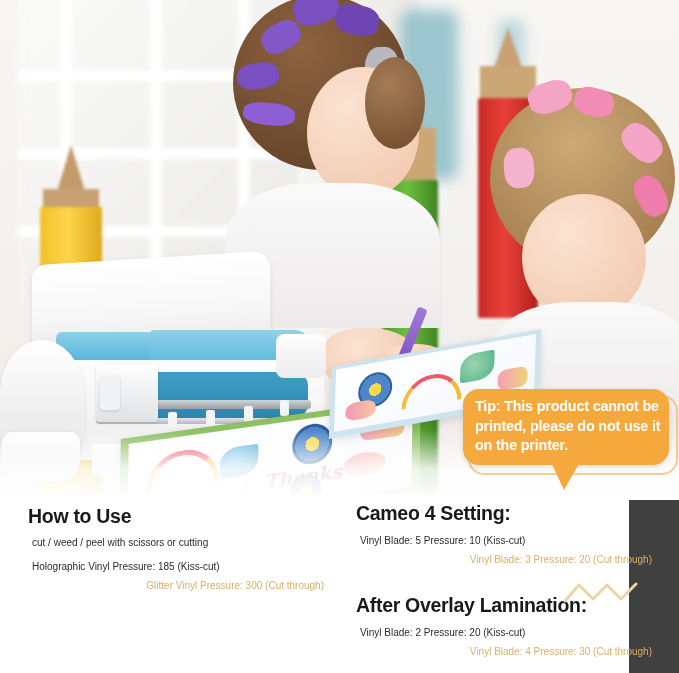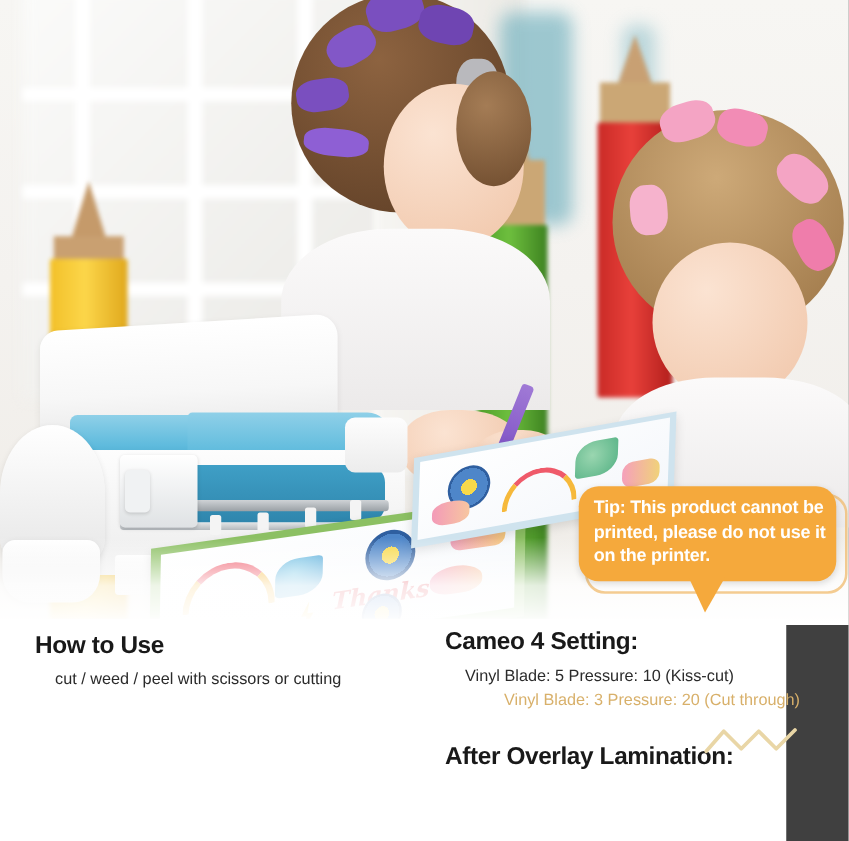--- a/index.html
+++ b/index.html
@@ -62,21 +62,21 @@
     font-size:14.4px;font-weight:700;line-height:19.5px;letter-spacing:-.2px;}
   #tip-tail{position:absolute;left:551px;top:462px;width:0;height:0;
     border-left:13px solid transparent;border-right:16px solid transparent;border-top:28px solid #f5a93c;}
   #tip-echo{position:absolute;left:468px;top:395px;width:206px;height:76px;border-radius:16px;
     border:2px solid #f0bb6d;opacity:.75;}
 
   
   #panel{position:absolute;left:0;top:495px;width:629px;height:178px;background:#fff;}
   .col{position:absolute;}
   .h2{font-size:19.5px;font-weight:700;color:#191919;letter-spacing:-.3px;margin:0;}
-  .body{font-size:13px;color:#2b2b2b;line-height:19px;margin:16px;}
+  .body{font-size:10px;color:#2b2b2b;line-height:19px;margin:4px;}
   .gold{color:#d8b06a;text-align:right;}
   .zig{position:absolute;pointer-events:none;}
 </style>
 </head>
 <body>
 
 <div id="page">
 
   <div id="photo">
     <div class="bg-wall"></div>
@@ -194,31 +194,39 @@
   <div id="tip-tail"></div>
 
   <div id="panel">
 
     <div class="col" style="left:28px;top:10px;width:300px;">
       <div class="h2">How to Use</div>
       <div class="body" style="margin-top:5px;">
         <div>cut / weed / peel with scissors or cutting</div>
       </div>
 
+      <div class="body" style="margin-top:5px;">
+        <div>Holographic Vinyl Pressure: 185 (Kiss-cut)</div>
+        <div class="gold">Glitter Vinyl Pressure: 300 (Cut through)</div>
+      </div>
     </div>
 
     <div class="col" style="left:356px;top:7px;width:300px;">
       <div class="h2">Cameo 4 Setting:</div>
       <div class="body" style="margin-top:6px;">
         <div>Vinyl Blade: 5  Pressure: 10 (Kiss-cut)</div>
         <div class="gold">Vinyl Blade: 3  Pressure: 20  (Cut through)</div>
       </div>
 
       <div style="position:relative;margin-top:25px;">
         <svg class="zig" style="left:206px;top:-15px;" width="82" height="26" viewBox="0 0 82 26">
           <polyline points="3,22 17,6 31,20 45,6 59,20 74,5" fill="none" stroke="#e9d6a6" stroke-width="3" stroke-linecap="round" stroke-linejoin="round"></polyline>
         </svg>
         <div class="h2">After Overlay Lamination:</div>
       </div>
+      <div class="body" style="margin-top:6px;">
+        <div>Vinyl Blade: 2  Pressure: 20 (Kiss-cut)</div>
+        <div class="gold">Vinyl Blade: 4  Pressure: 30  (Cut through)</div>
+      </div>
     </div>
   </div>
 
 </div>
 
 </body></html>

